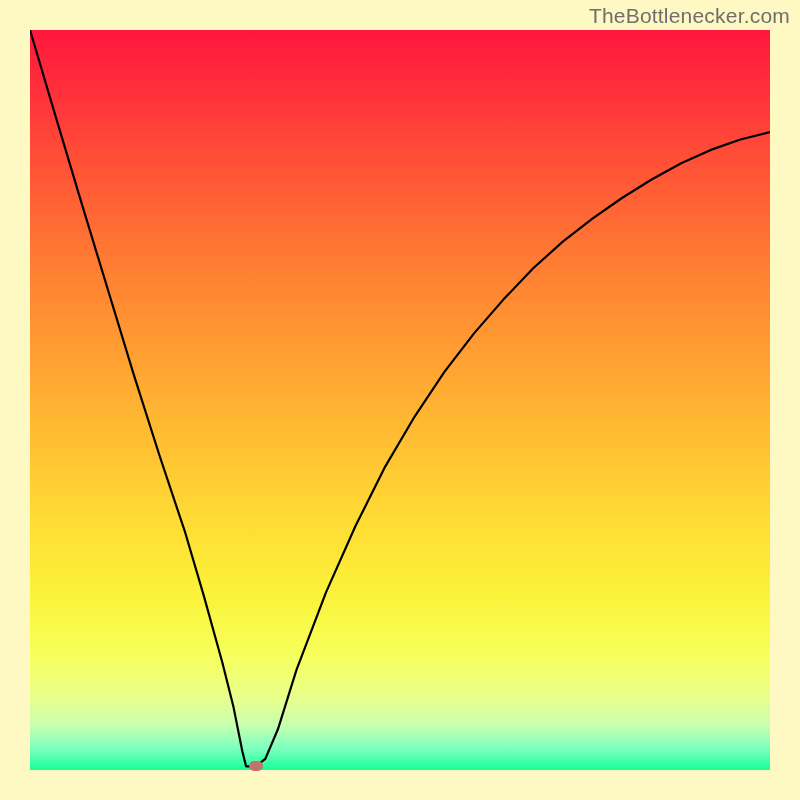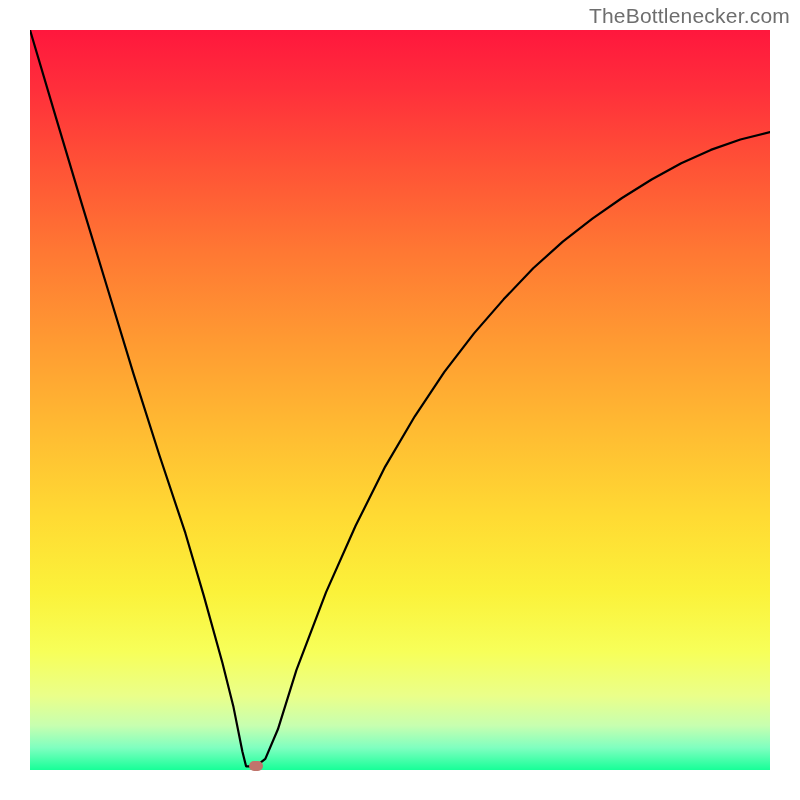--- a/index.html
+++ b/index.html
@@ -10,21 +10,21 @@
     background: #000;
     font-family: Arial, Helvetica, sans-serif;
     overflow: hidden;
   }
   .frame {
     position: absolute;
     left: 0;
     top: 0;
     width: 800px;
     height: 800px;
-    background: #ffffff;
+    background: #fef9c3;
   }
   .plot-area {
     position: absolute;
     left: 30px;
     top: 30px;
     width: 740px;
     height: 740px;
     background: linear-gradient(to bottom,
       #ff173d 0%,
       #ff2f3b 8%,

